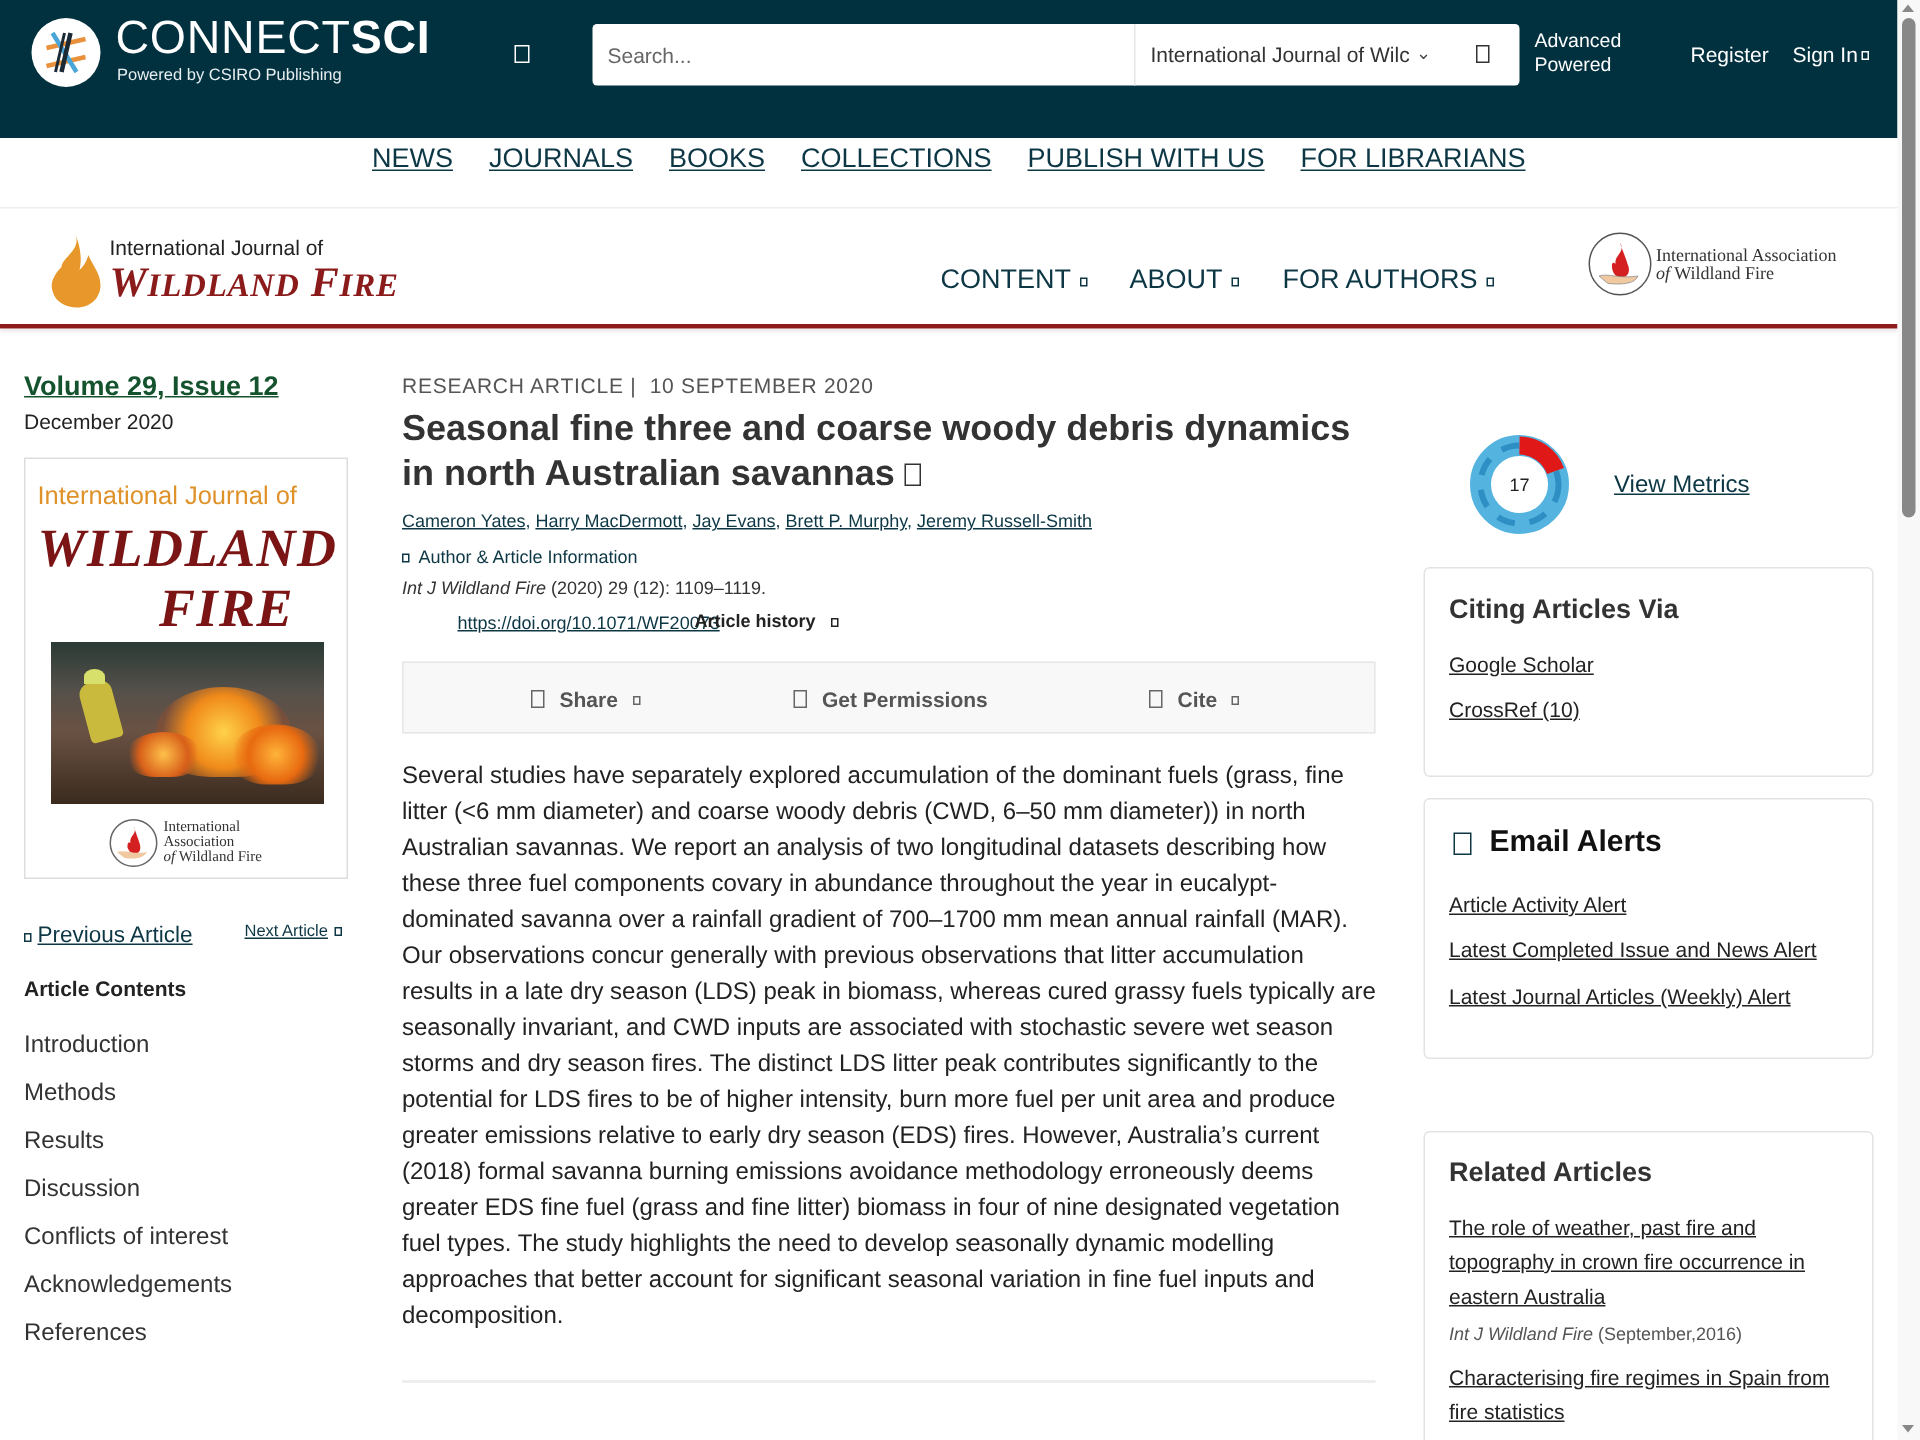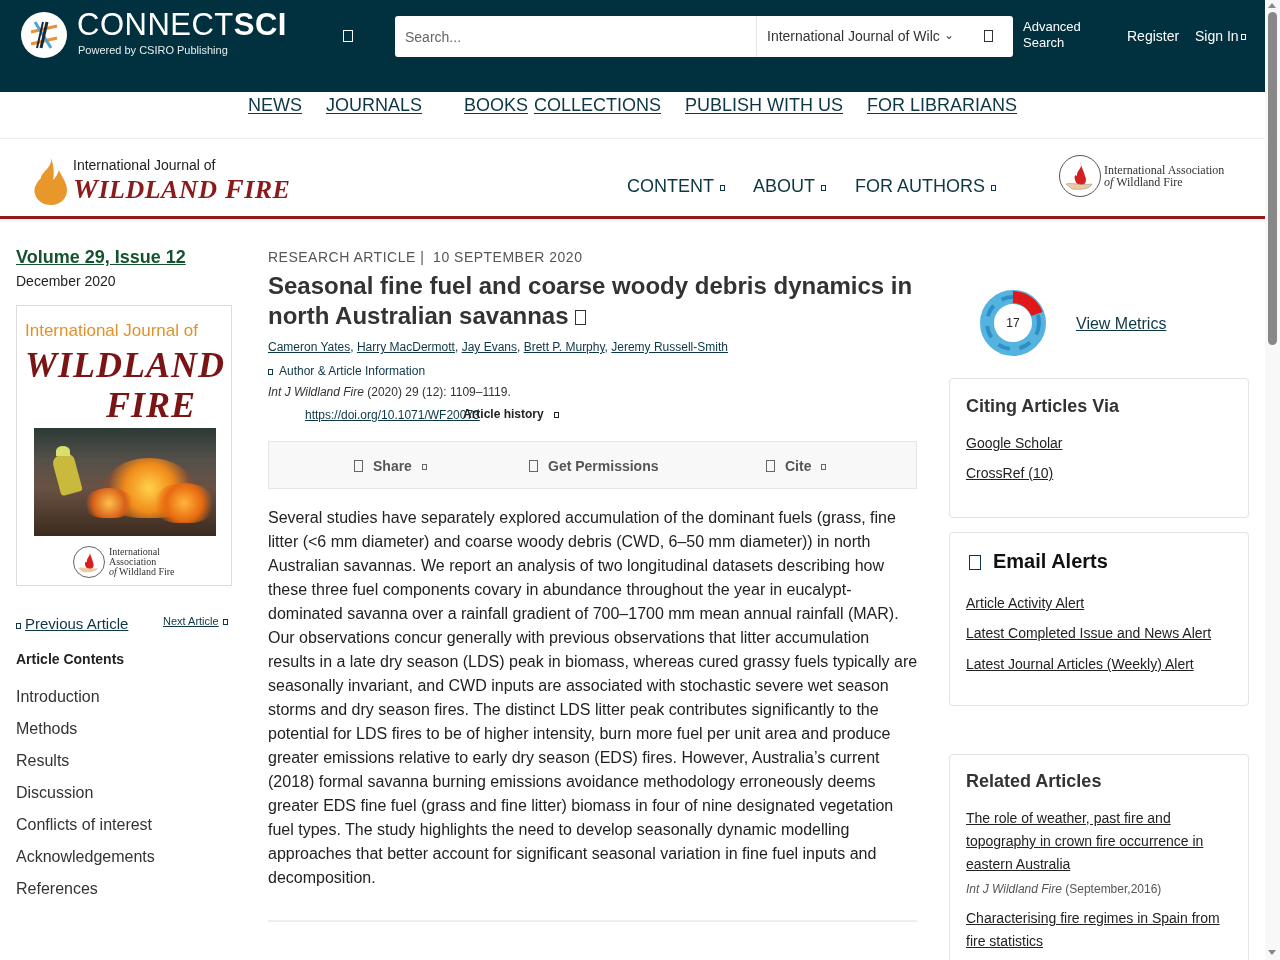--- a/index.html
+++ b/index.html
@@ -29,21 +29,21 @@
 
   
   .mainnav { position: absolute; left: 0; top: 72px; width: 1265px; height: 67px; border-bottom: 1px solid #eee; }
   .mainnav a { position: absolute; top: 23px; font-size: 18px; color: #0d3745; text-decoration: underline; text-underline-offset: 2px; }
 
   
   .jheader { position: absolute; left: 0; top: 140px; width: 1265px; height: 79px; border-bottom: 3px solid #8e1c1c; box-shadow: 0 2px 2px rgba(0,0,0,0.08); }
   .flame { position: absolute; left: 31px; top: 14px; }
   .j-small { position: absolute; left: 73px; top: 17px; font-family: "Liberation Sans", sans-serif; font-size: 14px; color: #222; }
   .j-big { position: absolute; left: 73px; top: 33px; font-family: "Liberation Serif", serif; font-style: italic; font-weight: bold; font-size: 28px; color: #8b1a1a; letter-spacing: 0.5px; }
-  .j-big .sm { font-size: 26px; }
+  .j-big .sm { font-size: 22px; }
   .jnav { position: absolute; top: 36px; font-size: 18px; color: #0d3745; }
   .jnav .box { display: inline-block; width: 5px; height: 6px; border: 1px solid #0d3745; margin-left: 6px; vertical-align: 1px; }
   .iawf { position: absolute; left: 1059px; top: 15px; width: 42px; height: 42px; border-radius: 50%; border: 1px solid #555; background: #fff; }
   .iawf-text { position: absolute; left: 1104px; top: 24px; font-family: "Liberation Serif", serif; font-size: 12px; line-height: 12px; color: #333; }
 
   
   .vol { position: absolute; left: 16px; top: 247px; font-size: 18px; font-weight: bold; color: #14532d; text-decoration: underline; }
   .voldate { position: absolute; left: 16px; top: 273px; font-size: 14px; color: #222; }
   .cover { position: absolute; left: 16px; top: 305px; width: 216px; height: 281px; border: 1px solid #ddd; background: #fff; }
   .cover .c1 { position: absolute; left: 8px; top: 15px; font-size: 17px; color: #e0922a; white-space: nowrap; }
@@ -126,30 +126,30 @@
     <input class="search-input" type="text" placeholder="Search..." style="">
     <div class="search-select">
       <span>International Journal of Wilc</span>
       <span class="chev">⌄</span>
     </div>
     <div class="search-btn"></div>
   </div>
 
   <div class="adv-search">
     <div>Advanced</div>
-    <div>Search</div>
+    <div>Powered</div>
   </div>
   <div class="register">Register</div>
   <div class="signin"><span>Sign In</span><span class="box"></span></div>
 </div>
 
 <div class="mainnav">
   <a style="left:248px">NEWS</a>
   <a style="left:326px">JOURNALS</a>
-  <a style="left:464px">BOOKS</a>
+  <a style="left:446px">BOOKS</a>
   <a style="left:534px">COLLECTIONS</a>
   <a style="left:685px">PUBLISH WITH US</a>
   <a style="left:867px">FOR LIBRARIANS</a>
 </div>
 
 <div class="jheader">
   <svg class="flame" width="38" height="52" viewBox="0 0 38 52">
     <path d="M19 2 C24 12 10 18 10 24 C6 28 2 34 4 40 C6 48 14 51 20 51 C30 51 36 44 36 36 C36 28 30 22 28 16 C26 22 24 24 22 26 C24 18 22 8 19 2 Z" fill="#e8972a"></path>
   </svg>
   <div class="j-small">International Journal of</div>
@@ -205,21 +205,21 @@
   <a>Introduction</a>
   <a>Methods</a>
   <a>Results</a>
   <a>Discussion</a>
   <a>Conflicts of interest</a>
   <a>Acknowledgements</a>
   <a>References</a>
 </div>
 
 <div class="art-type"><span>RESEARCH ARTICLE</span> <span>|</span>&nbsp; <span>10 SEPTEMBER 2020</span></div>
-<h1 class="art-title"><span>Seasonal fine fuel and coarse woody debris dynamics in north Australian savannas</span><span class="box"></span></h1>
+<h1 class="art-title"><span>Seasonal fine three and coarse woody debris dynamics in north Australian savannas</span><span class="box"></span></h1>
 
 <div class="authors">
   <a>Cameron Yates</a>, <a>Harry MacDermott</a>, <a>Jay Evans</a>, <a>Brett P. Murphy</a>, <a>Jeremy Russell-Smith</a>
 </div>
 <div class="aai"><span class="box"></span><span>Author &amp; Article Information</span></div>
 <div class="cite-line"><i>Int J Wildland Fire</i><span> (2020) 29 (12): 1109–1119.</span></div>
 <a class="doi">https://doi.org/10.1071/WF20073</a>
 <div class="history"><span>Article history</span><span class="box"></span></div>
 
 <div class="toolbar">

